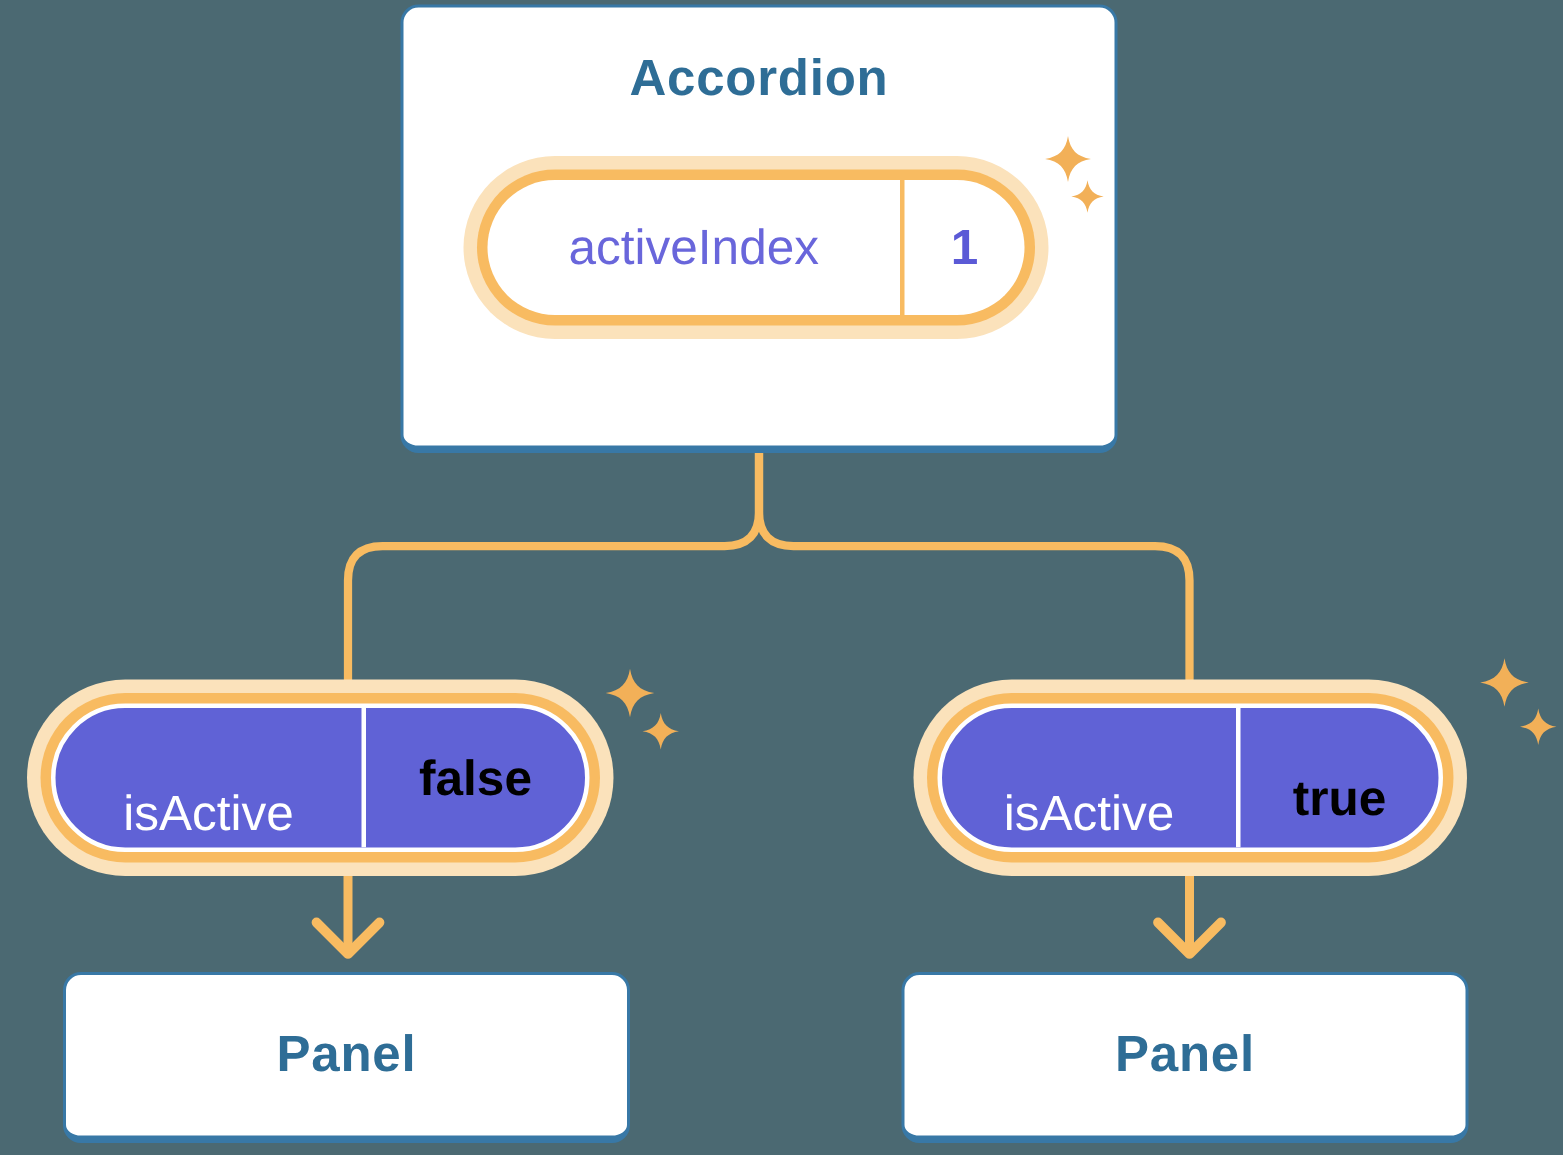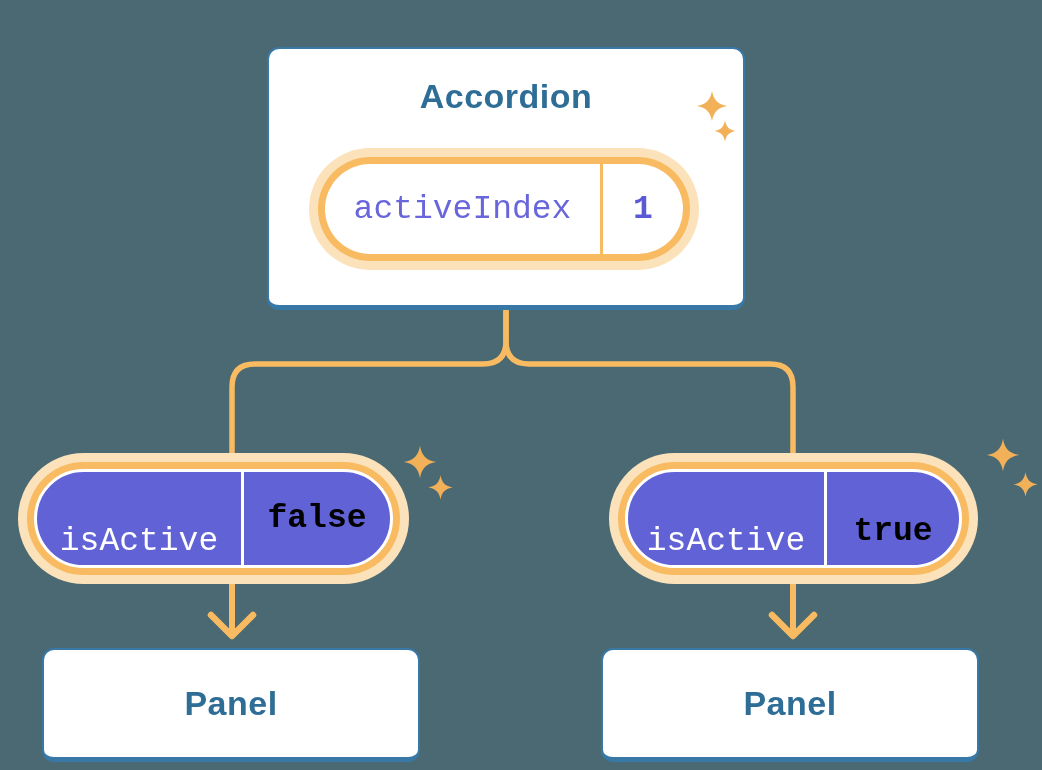--- a/index.html
+++ b/index.html
@@ -29,21 +29,20 @@
   .panel{
     display:flex;align-items:center;justify-content:center;
   }
   
   .ring-outer{
     position:absolute;
     border-radius:999px;
     background:#FBE2BB;
     padding:9px;
     box-sizing:border-box;
-    font-family:Liberation Mono, monospace;
   }
   .ring-inner{
     width:100%;height:100%;
     border-radius:999px;
     background:#F8BB61;
     padding:7px;
     box-sizing:border-box;
   }
   .pill-body{
     width:100%;height:100%;
@@ -83,21 +82,21 @@
     <g stroke="#F8BB61" fill="none" stroke-linecap="round" stroke-linejoin="round">
       <path d="M506 277 L506 341 Q506 364 483 364 L255 364 Q232 364 232 387 L232 500" stroke-width="5.5"></path>
       <path d="M506 277 L506 341 Q506 364 529 364 L770 364 Q793 364 793 387 L793 500" stroke-width="5.5"></path>
       <path d="M232 560 L232 631" stroke-width="6"></path>
       <path d="M211 615 L232 636 L253 615" stroke-width="6.5"></path>
       <path d="M793 560 L793 631" stroke-width="6"></path>
       <path d="M772 615 L793 636 L814 615" stroke-width="6.5"></path>
     </g>
   </svg>
 
-  <div class="card" style="left:267px;top:3px;width:478px;height:263px;margin-top:44px;">
+  <div class="card" style="left:267px;top:3px;width:478px;height:299px;">
     <div class="card-title" style="margin-top:28px;">Accordion</div>
     <div class="ring-outer" style="left:40px;top:99px;width:390px;height:122px;">
       <div class="ring-inner">
         <div class="pill-body state">
           <div class="pill-label">activeIndex</div>
           <div class="pill-divider"></div>
           <div class="pill-value" style="width:80px;">1</div>
         </div>
       </div>
     </div>

